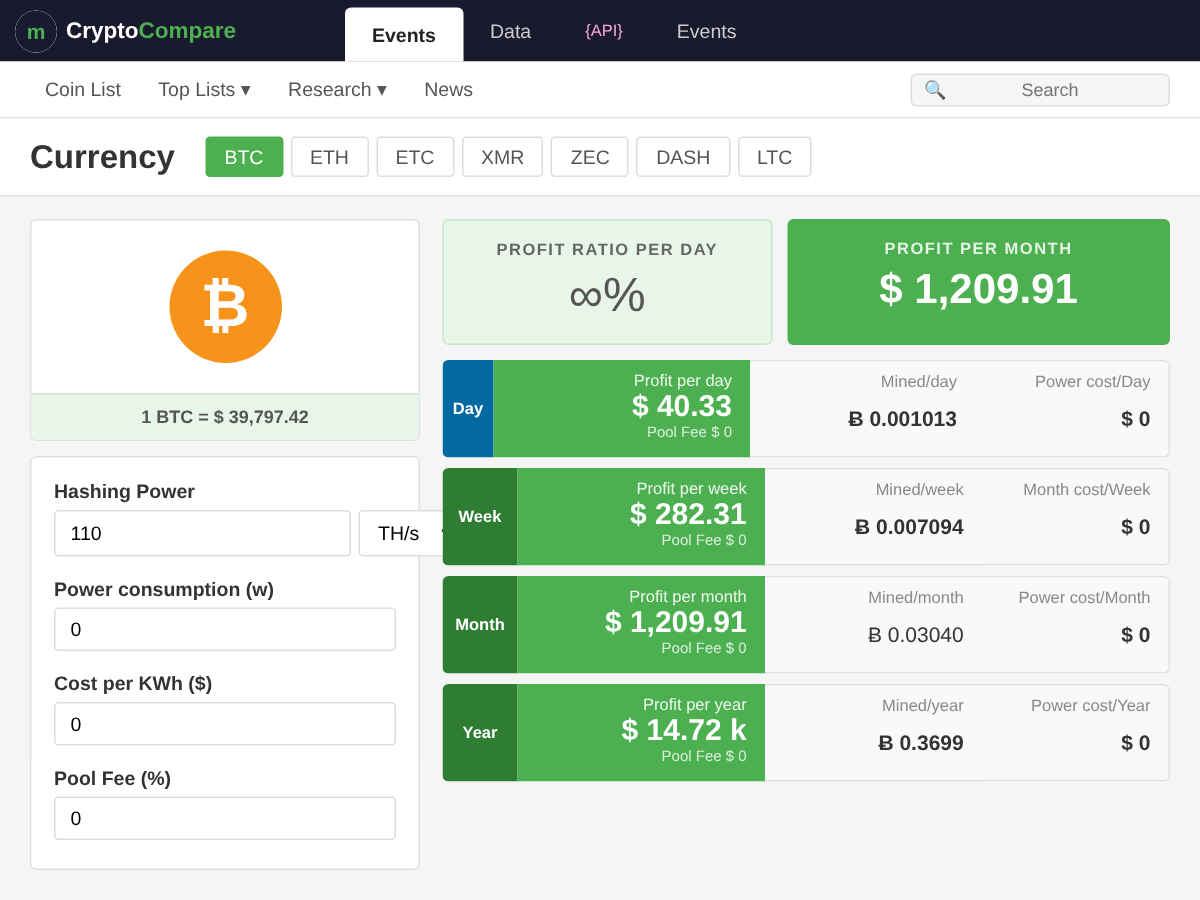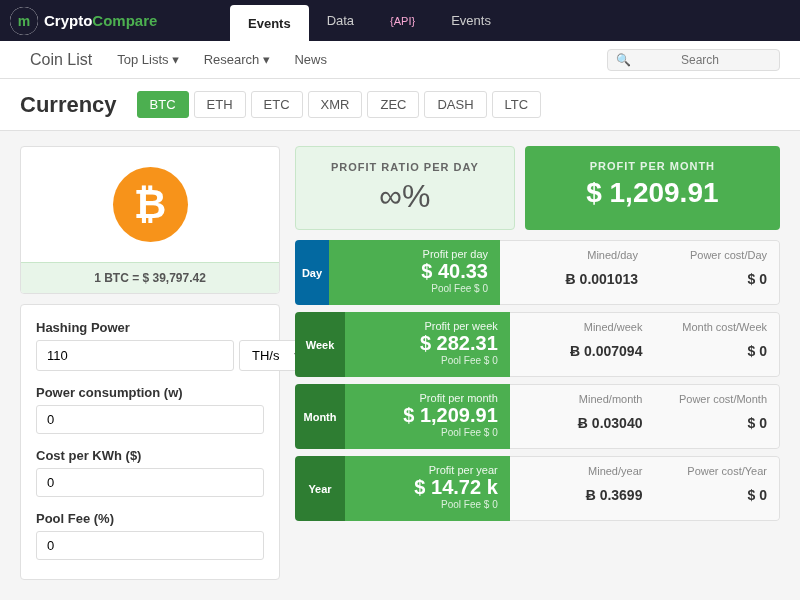--- a/index.html
+++ b/index.html
@@ -30,21 +30,21 @@
     <div style="display:flex; align-items:center; padding:0 18px; color:#f9a8d4; font-size:11px; cursor:pointer;">
       <span>{API}</span>
     </div>
     <div style="display:flex; align-items:center; padding:0 18px; color:#ccc; font-size:13px; cursor:pointer;">
       <span>Events</span>
     </div>
   </div>
 </nav>
 
 <nav style="background:#fff; display:flex; align-items:center; height:38px; padding:0 20px; border-bottom:1px solid #e0e0e0; gap:5px;">
-  <div style="color:#555; font-size:16px; cursor:pointer; padding:0 10px;">
+  <div style="color:#555; font-size:13px; cursor:pointer; padding:0 10px;">
     <span>Coin List</span>
   </div>
   <div style="color:#555; font-size:13px; cursor:pointer; padding:0 10px;">
     <span>Top Lists ▾</span>
   </div>
   <div style="color:#555; font-size:13px; cursor:pointer; padding:0 10px;">
     <span>Research ▾</span>
   </div>
   <div style="color:#555; font-size:13px; cursor:pointer; padding:0 10px;">
     <span>News</span>
@@ -158,21 +158,21 @@
 
       <div style="display:flex; border-radius:4px; overflow:hidden; min-height:65px;">
         <div style="background:#2e7d32; color:#fff; width:50px; display:flex; align-items:center; justify-content:center; font-size:11px; font-weight:bold; flex-shrink:0;">Month</div>
         <div style="background:#4caf50; flex:1.4; padding:8px 12px; color:#fff;">
           <div style="font-size:11px; opacity:0.9; text-align:right;">Profit per month</div>
           <div style="font-size:20px; font-weight:bold; text-align:right;">$ 1,209.91</div>
           <div style="font-size:10px; opacity:0.8; text-align:right;">Pool Fee $ 0</div>
         </div>
         <div style="background:#f9f9f9; flex:1.2; padding:8px 12px; text-align:right; border-top:1px solid #e0e0e0; border-bottom:1px solid #e0e0e0;">
           <div style="font-size:11px; color:#888;">Mined/month</div>
-          <div style="font-size:14px; font-weight:bold; color:#333; margin-top:10px;">Ƀ 0.03040</div>
+          <div style="font-size:14px; font-weight:normal; color:#333; margin-top:10px;">Ƀ 0.03040</div>
         </div>
         <div style="background:#f9f9f9; flex:1; padding:8px 12px; text-align:right; border:1px solid #e0e0e0; border-left:none; border-radius:0 4px 4px 0;">
           <div style="font-size:11px; color:#888;">Power cost/Month</div>
           <div style="font-size:14px; font-weight:bold; color:#333; margin-top:10px;">$ 0</div>
         </div>
       </div>
 
       <div style="display:flex; border-radius:4px; overflow:hidden; min-height:65px;">
         <div style="background:#2e7d32; color:#fff; width:50px; display:flex; align-items:center; justify-content:center; font-size:11px; font-weight:bold; flex-shrink:0;">Year</div>
         <div style="background:#4caf50; flex:1.4; padding:8px 12px; color:#fff;">

